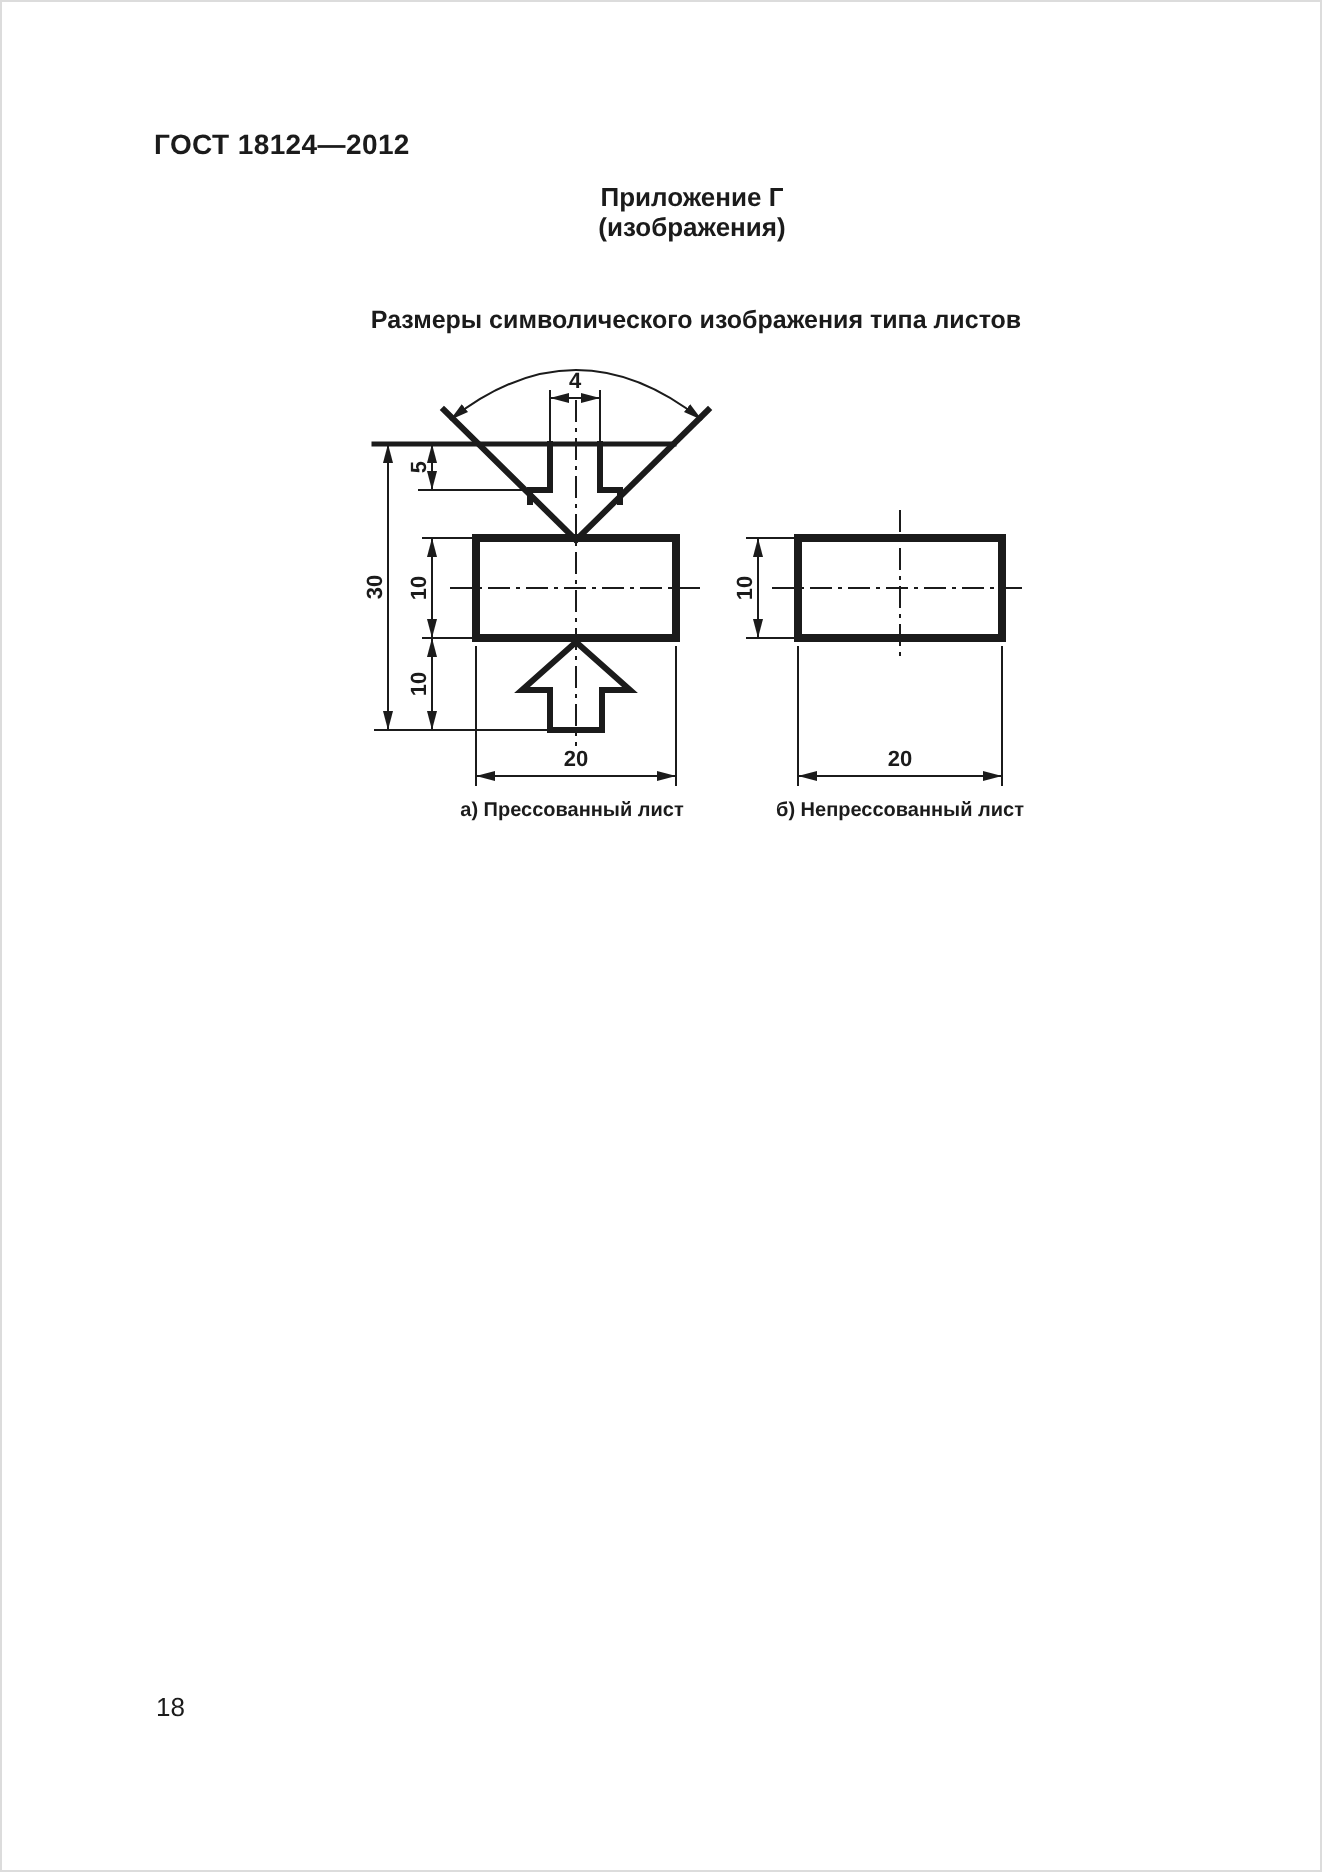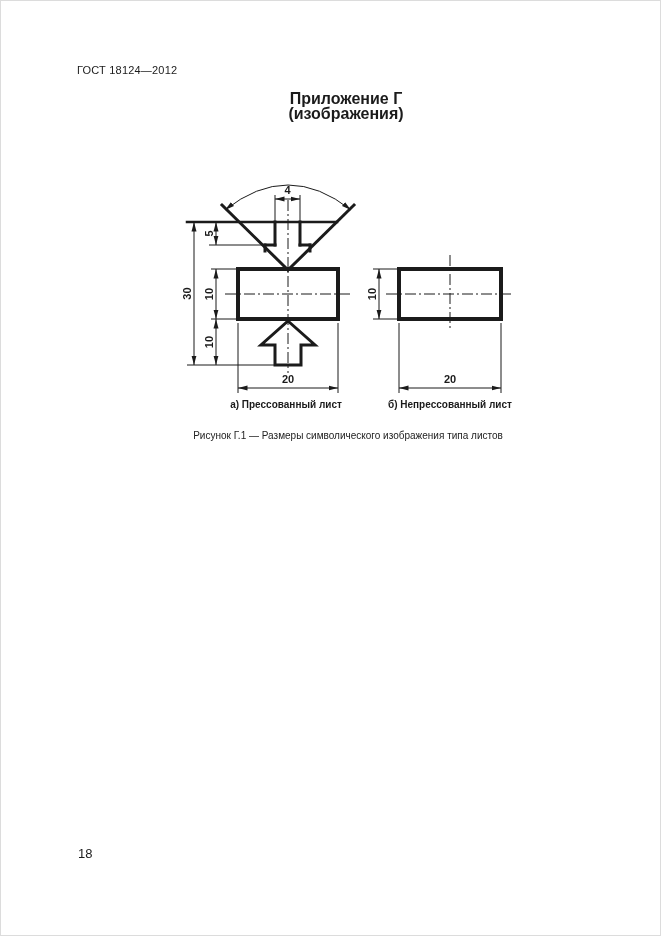--- a/index.html
+++ b/index.html
@@ -9,29 +9,29 @@
     height: 934px;
     border: 1px solid #dcdcdc;
     background: #ffffff;
     font-family: "Liberation Sans", sans-serif;
     color: #1b1b1b;
     overflow: hidden;
   }
   .doc-number {
     position: absolute;
     left: 76px; top: 63px;
-    font-size: 11px; font-weight: normal;
+    font-size: 14px; font-weight: bold;
     letter-spacing: 0.2px;
   }
   .annex {
     position: absolute;
     left: 345px; top: 90px;
     transform: translateX(-50%);
     text-align: center;
-    font-size: 16px; font-weight: bold;
+    font-size: 13px; font-weight: bold;
     line-height: 15px;
     white-space: nowrap;
   }
   .drawing-title {
     position: absolute;
     left: 347px; top: 152px;
     transform: translateX(-50%);
     font-size: 12.5px; font-weight: bold;
     white-space: nowrap;
   }
@@ -70,20 +70,21 @@
 
 <div class="page">
 
   <div class="doc-number">ГОСТ 18124—2012</div>
 
   <div class="annex">
     <div>Приложение Г</div>
     <div>(изображения)</div>
   </div>
 
+  <div class="drawing-title">Размеры символического изображения типа листов</div>
 
   <svg class="drawing" width="350" height="250" viewBox="0 0 350 250" xmlns="http://www.w3.org/2000/svg">
     <defs>
       <marker id="arw" markerUnits="userSpaceOnUse" markerWidth="10" markerHeight="6" refX="9.5" refY="3" orient="auto-start-reverse">
         <path d="M0,0.5 L9.5,3 L0,5.5 Z" fill="#1b1b1b"></path>
       </marker>
     </defs>
 
     <g>
 
@@ -149,17 +150,16 @@
         <line class="thin" x1="330" y1="152" x2="330" y2="222"></line>
       </g>
       <line class="dim" x1="208" y1="98" x2="208" y2="148"></line>
       <line class="dim" x1="228" y1="217" x2="330" y2="217"></line>
       <text class="dimtxt" transform="translate(205,123) rotate(-90)">10</text>
       <text class="dimtxt" x="279" y="212">20</text>
       <text class="lbl" x="279" y="237">б) Непрессованный лист</text>
     </g>
   </svg>
 
-  <div class="caption">Рисунок Г.1 — Размеры символического изображения типа листов</div>
 
   <div class="page-number">18</div>
 
 </div>
 
 </body></html>

